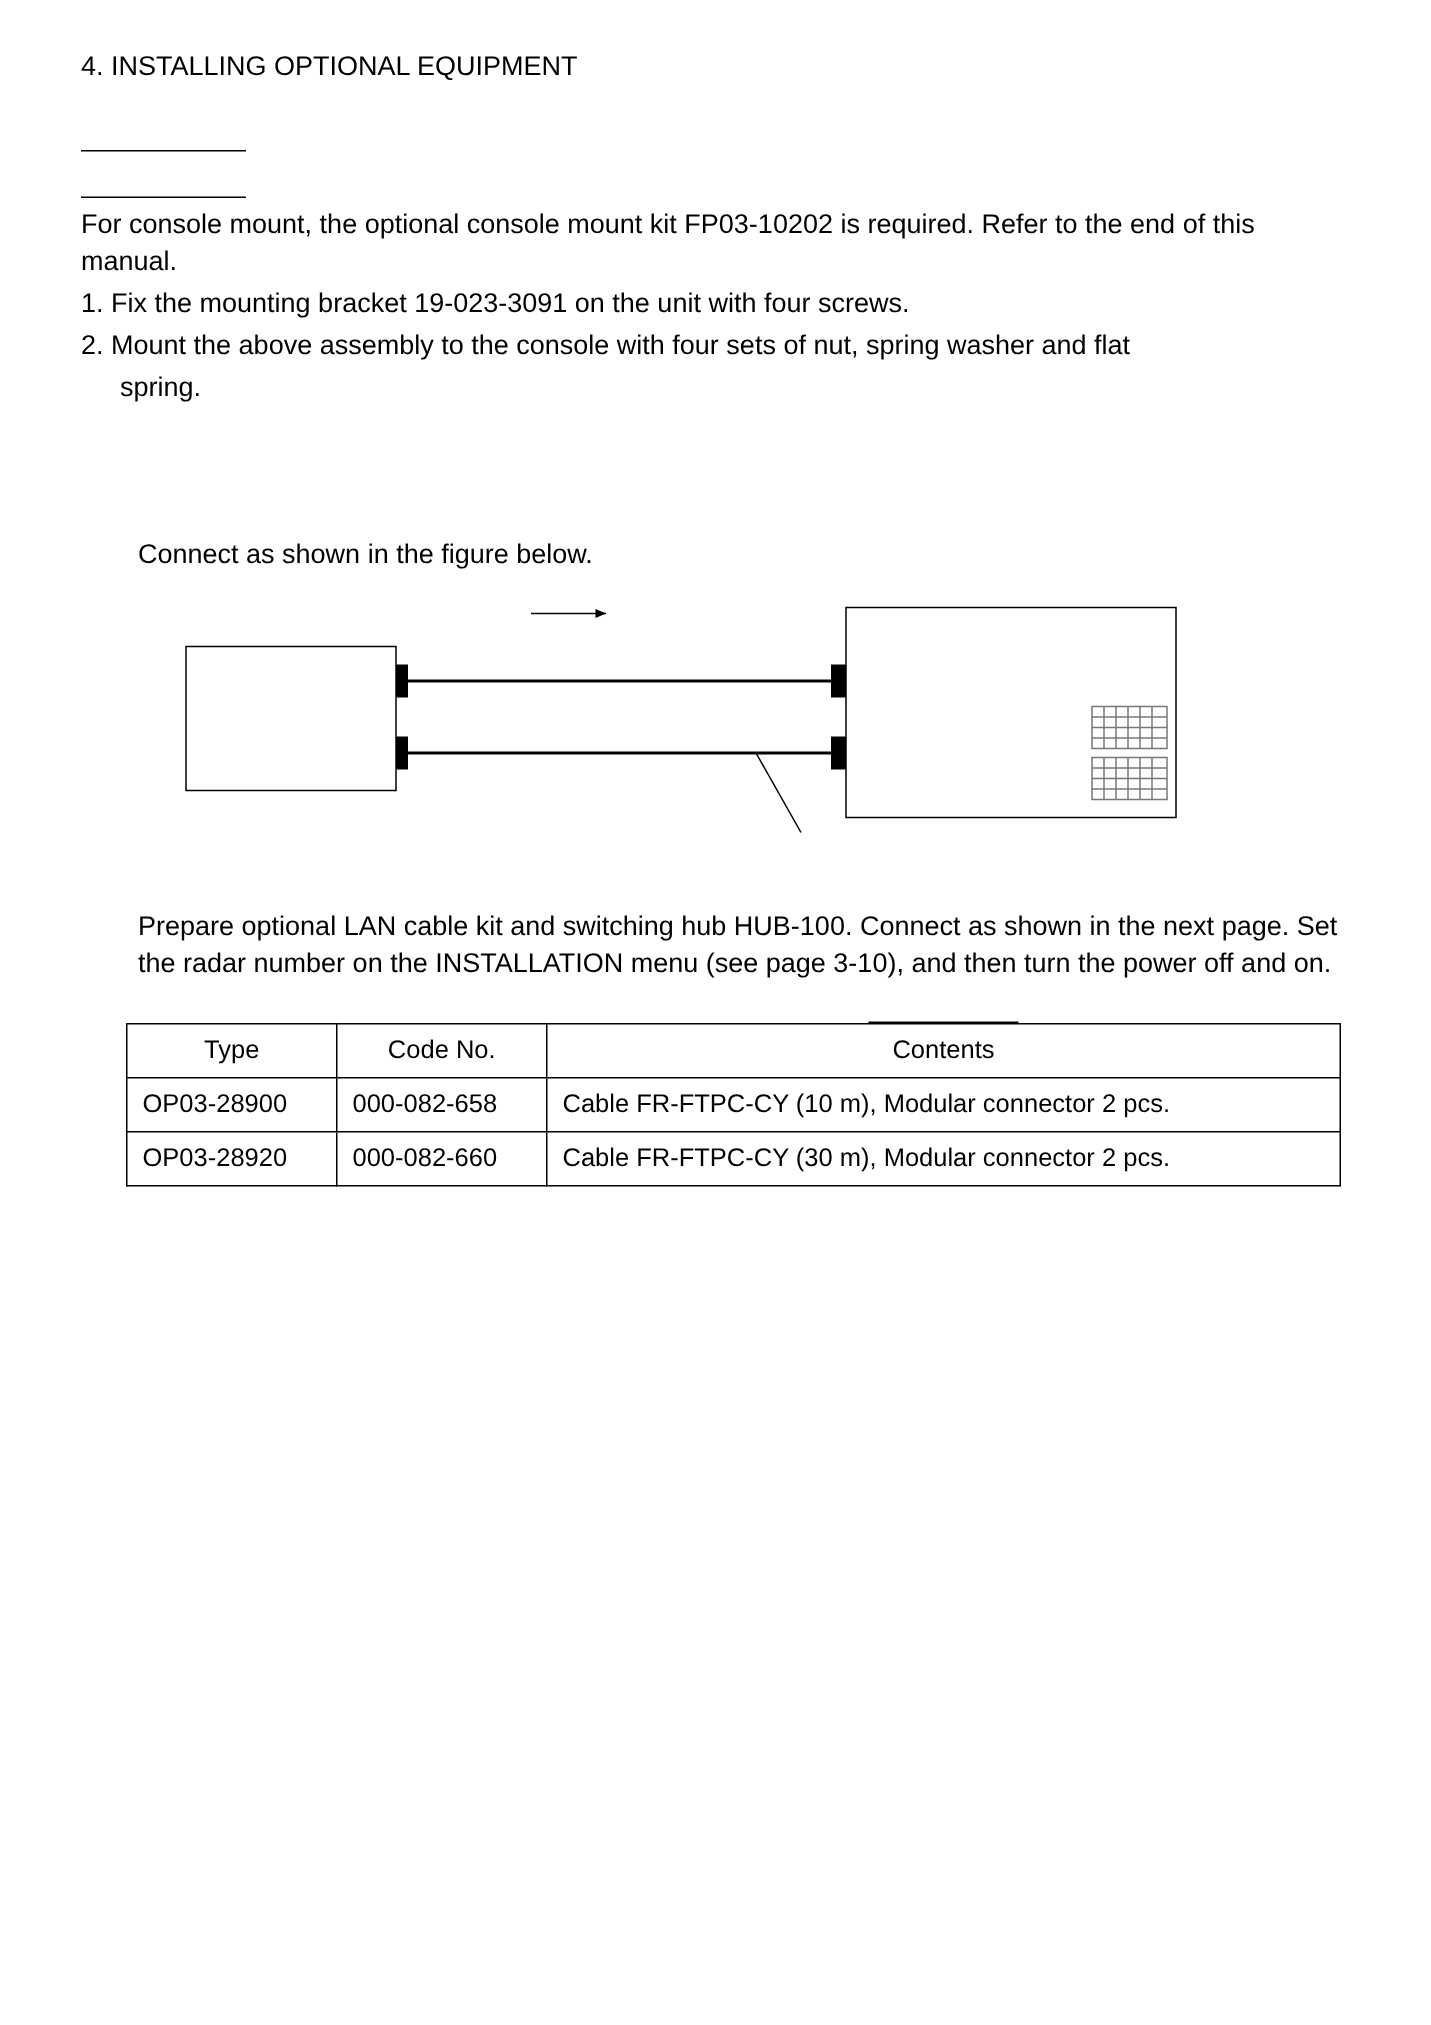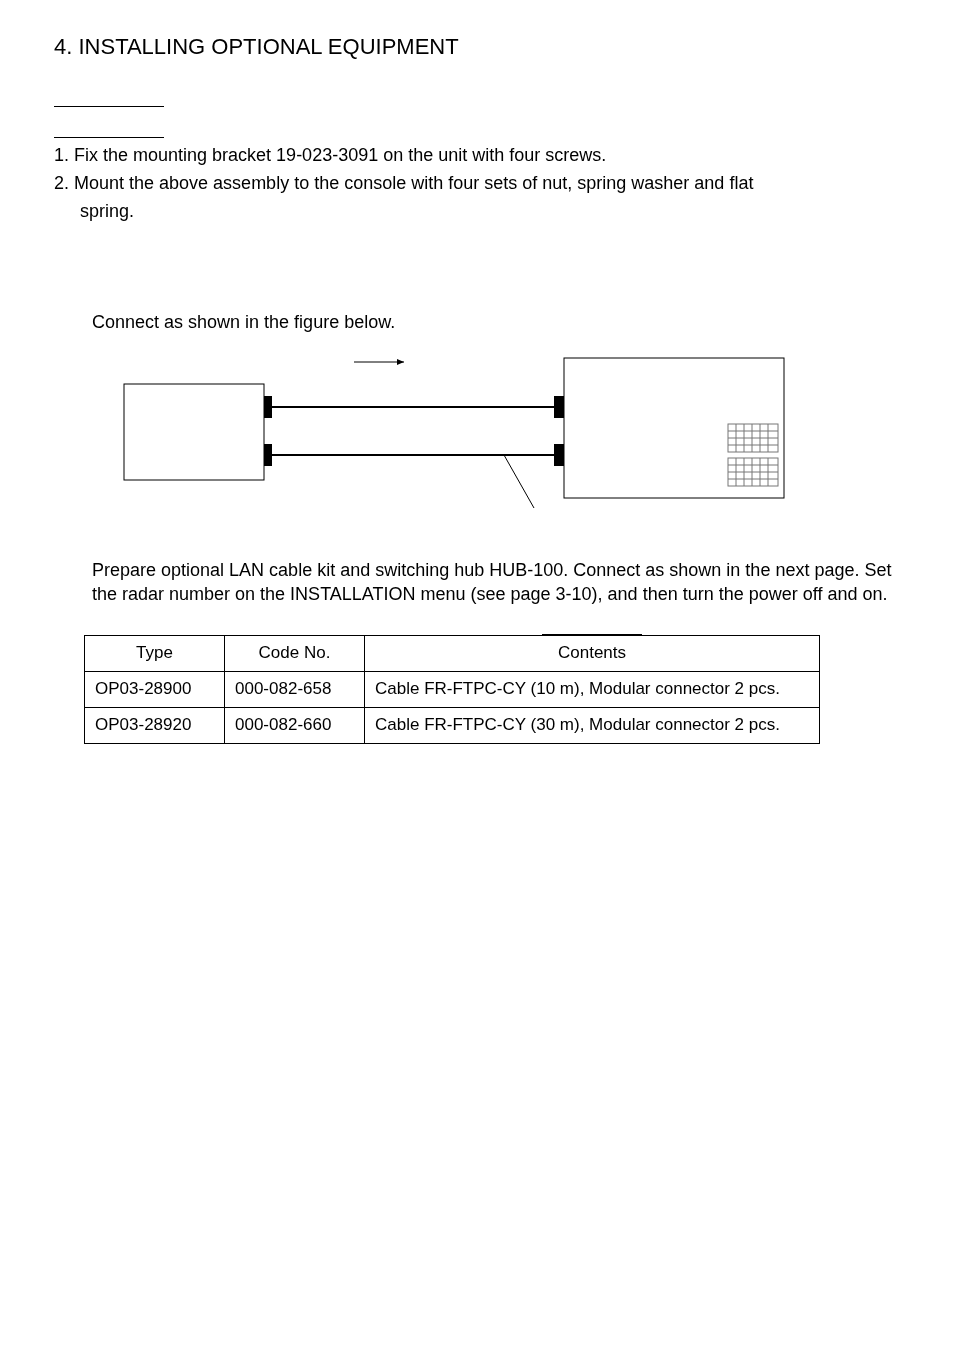--- a/index.html
+++ b/index.html
@@ -5,21 +5,21 @@
   * { box-sizing: border-box; margin: 0; padding: 0; }
   html, body { width: 954px; height: 1350px; background: #fff; }
   body {
     font-family: Arial, Helvetica, sans-serif;
     font-size: 18px;
     color: #000;
     padding: 32px 54px 0 54px;
     line-height: 1.35;
   }
   .header-line {
-    font-size: 22px;
+    font-size: 18px;
     margin-bottom: 44px;
   }
   .short-rule {
     border: none;
     border-top: 1px solid #000;
     width: 110px;
     margin: 0 0 5px 0;
   }
   .block { margin-bottom: 30px; }
   .para { margin-bottom: 4px; }
@@ -31,21 +31,21 @@
   .indent-body { margin-left: 38px; }
 
   .diagram {
     margin: 10px 0 6px 30px;
     width: 760px;
   }
 
   .table-wrap { margin: 14px 0 0 30px; }
   table.kit {
     border-collapse: collapse;
-    width: 736px;
+    width: 810px;
     font-size: 17px;
     margin-top: 28px;
   }
   table.kit th, table.kit td {
     border: 1px solid #000;
     padding: 6px 10px;
     vertical-align: middle;
     font-weight: normal;
     text-align: left;
   }
@@ -68,20 +68,21 @@
 
 
 <div class="header-line">4. INSTALLING OPTIONAL EQUIPMENT</div>
 
 <hr class="short-rule">
 <div class="block">
 </div>
 
 <hr class="short-rule">
 <div class="block">
+  <div class="para">For console mount, the optional console mount kit FP03-10202 is required. Refer to the end of this manual.</div>
   <div class="step">1. Fix the mounting bracket 19-023-3091 on the unit with four screws.</div>
   <div class="step">2. Mount the above assembly to the console with four sets of nut, spring washer and flat</div>
   <div class="step step-indent">spring.</div>
 </div>
 
 <div class="gap-lg"></div>
 
 <div class="indent-body">
   <div class="para">Connect as shown in the figure below.</div>
 </div>

